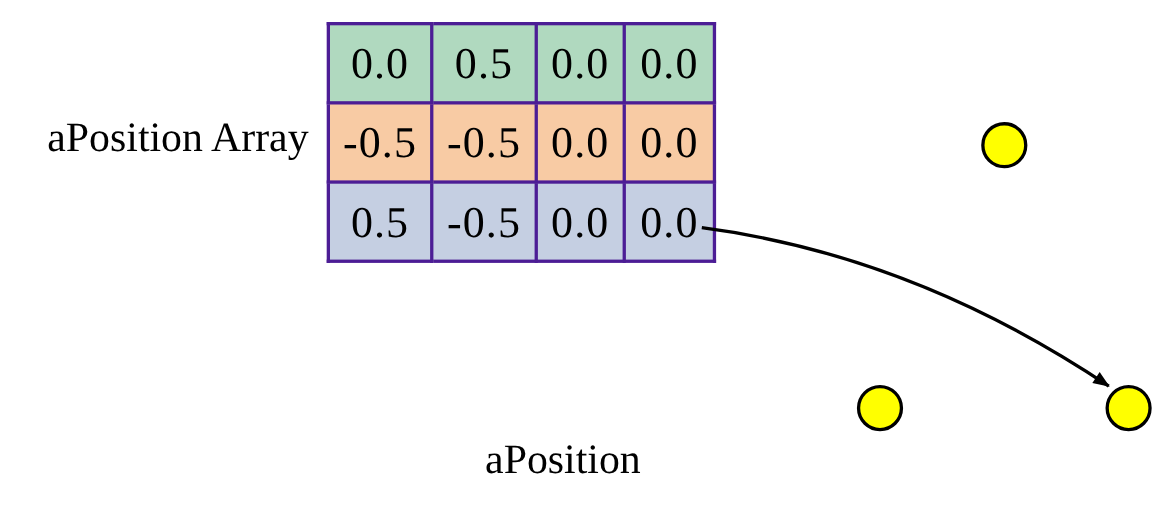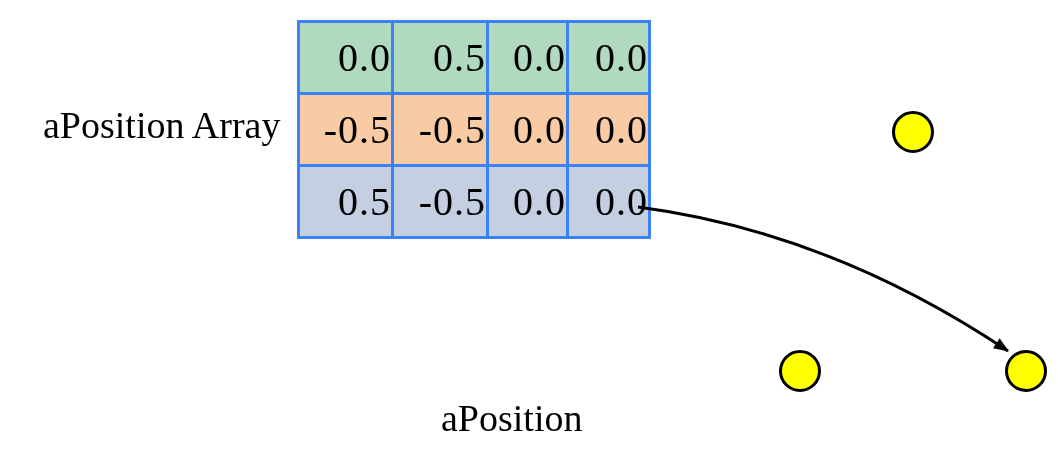--- a/index.html
+++ b/index.html
@@ -22,22 +22,22 @@
   .array-label { left: 43px; top: 102px; }
   .call-label  { left: 441px; top: 395px; }
   .vtable {
     position: absolute;
     left: 297px;
     top: 20px;
     border-collapse: collapse;
     table-layout: fixed;
   }
   .vtable td {
-    border: 3px solid #3b82f6;
-    text-align: right;
+    border: 3px solid #4c1d95;
+    text-align: center;
     vertical-align: middle;
     font-size: 40px;
     height: 69px;
     padding: 0;
     letter-spacing: 1px;
   }
   .col-a { width: 91px; }
   .col-b { width: 92px; }
   .col-c { width: 77px; }
   .col-d { width: 79px; }

